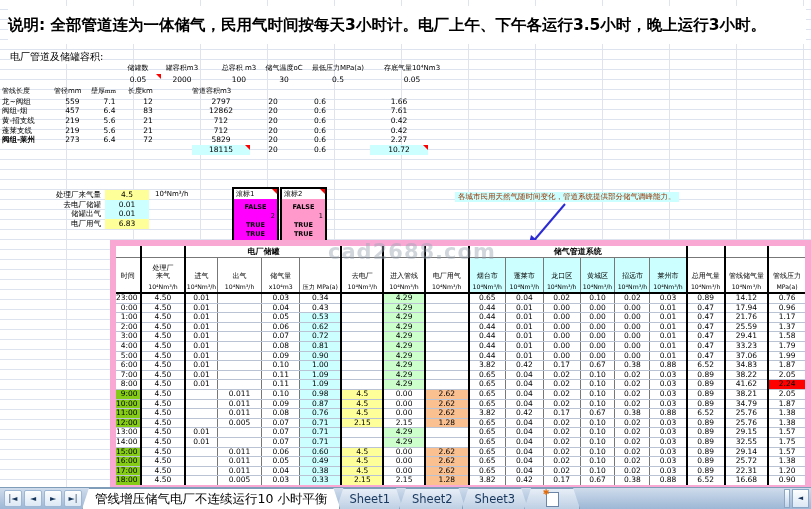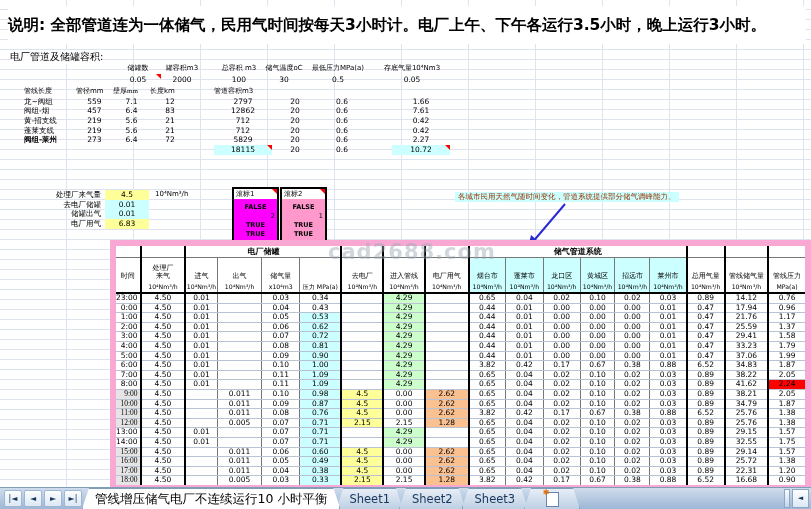--- a/index.html
+++ b/index.html
@@ -47,21 +47,21 @@
   #main-table{position:absolute;left:110px;top:240px;border-collapse:collapse;table-layout:fixed;z-index:2;}
   #main-table td{padding:0;font-size:7.5px;text-align:center;overflow:hidden;white-space:nowrap;
       border-right:1px solid #777;border-bottom:1px solid #b9c3d4;height:8.6px;line-height:8.6px;background:#fff;}
   #main-table tr.g td{height:11px;line-height:11px;font-size:8px;font-weight:bold;border-bottom:1px solid #777;}
   #main-table tr.n td{height:22px;font-size:7px;line-height:1.15;white-space:pre-line;vertical-align:bottom;border-bottom:none;padding-bottom:1px;}
   #main-table tr.u td{height:11px;line-height:11px;font-size:6.2px;border-bottom:2px solid #000;}
   #main-table{border:6px solid #f9a8d4;}
   #main-table td.hr{border-right:2px solid #000;}
   #main-table td.cityh{background:#CCFFFF;}
   #main-table td.t{text-align:right;padding-right:2px;}
-  #main-table td.ylA{background:#e5e5e5;font-family:Liberation Serif, serif;}
+  #main-table td.ylA{background:#84cc16;}
   #main-table td.ylB{background:#FFFF99;}
   #main-table td.cy{background:#CCFFFF;}
   #main-table td.gr{background:#CCFFCC;}
   #main-table td.or{background:#FAC090;}
   #main-table td.rd{background:#FF0000;}
   
   .tabbar{position:absolute;left:0;bottom:0;width:811px;height:21px;display:flex;align-items:stretch;
           background:linear-gradient(#cfdcec,#9db7d5);border-top:1px solid #7f9db9;z-index:20;}
   .navbtns{display:flex;align-items:center;padding:0 4px;gap:2px;}
   .navbtn{width:16px;height:15px;font-size:8px;line-height:15px;text-align:center;color:#16365c;
@@ -103,21 +103,21 @@
         <div class="c v tri" style="width: 46px;">0.05</div>
         <div class="c v" style="width: 42px;">2000</div>
         <div class="c v" style="width: 14px;"></div>
         <div class="c v" style="width: 44px;">100</div>
         <div class="c v" style="width: 46px;">30</div>
         <div class="c v" style="width: 62px;">0.5</div>
         <div class="c v" style="width: 86px;">0.05</div>
       </div>
     </div>
 
-  <div class="mini pipe" id="pipe-table" style="left:2px;top:87px;margin-left:22px;">
+  <div class="mini pipe" id="pipe-table" style="left:2px;top:87px;">
       <div class="r">
         <div class="c" style="width: 52px; text-align: left;">管线长度</div>
         <div class="c" style="width: 37px; text-align: left;">管径mm</div>
         <div class="c" style="width: 37px; text-align: left; font-family: Liberation Serif, serif;">壁厚mm</div>
         <div class="c" style="width: 40px; text-align: left;">长度km</div>
         <div class="c" style="width: 24px; text-align: left;"></div>
         <div class="c" style="width: 58px; text-align: left;">管道容积m3</div>
         <div class="c" style="width: 46px; text-align: left;"></div>
         <div class="c" style="width: 48px; text-align: left;"></div>
         <div class="c" style="width: 26px; text-align: left;"></div>

